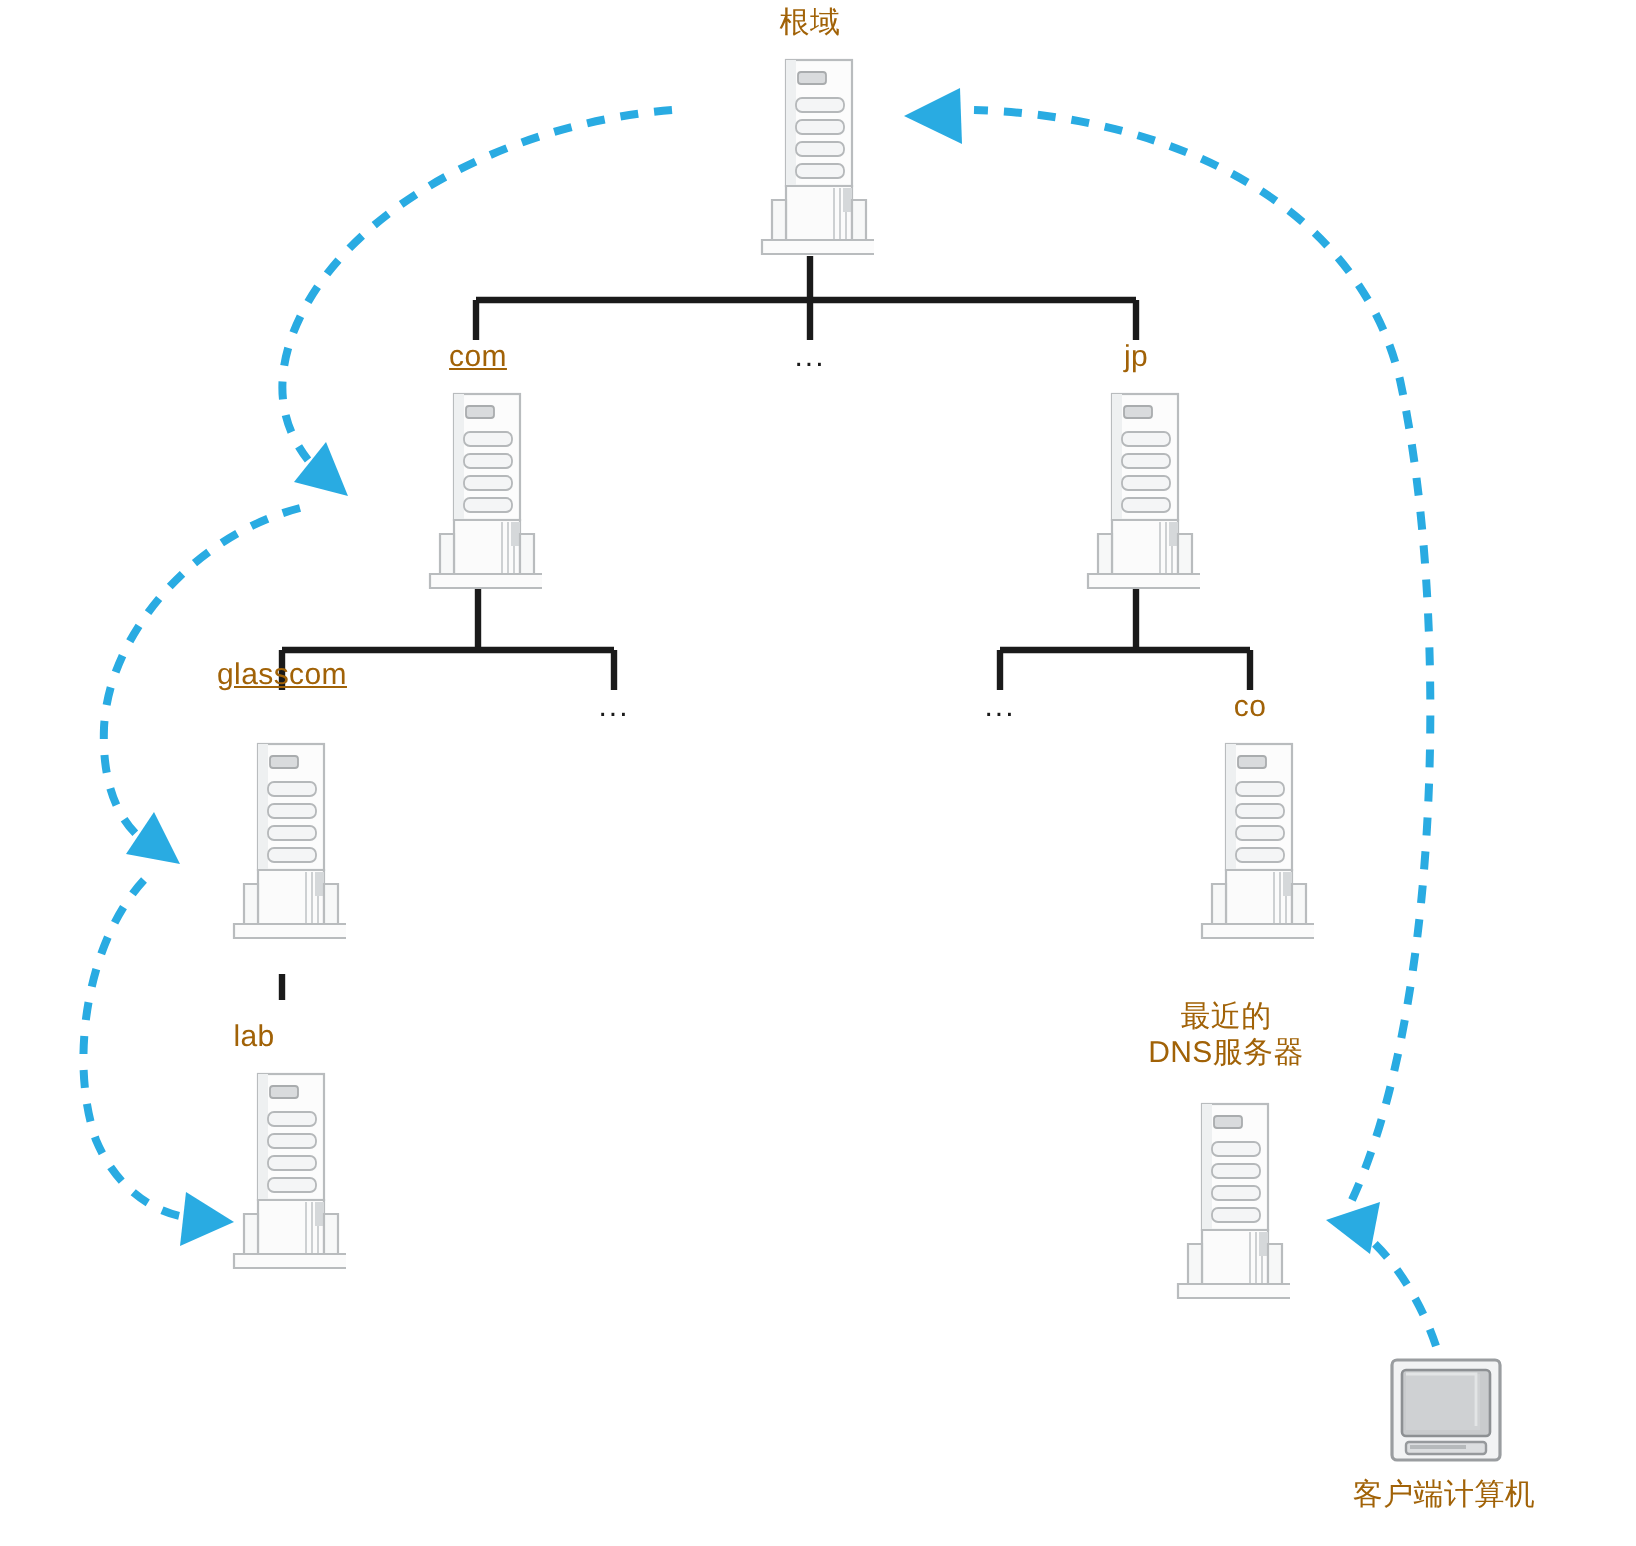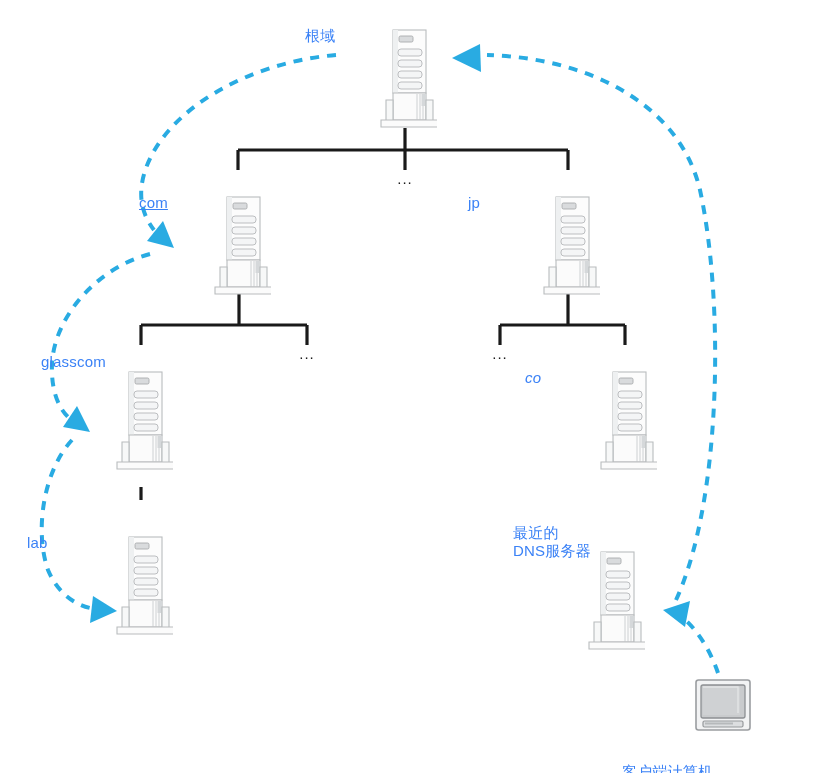--- a/index.html
+++ b/index.html
@@ -28,26 +28,26 @@
   #arrow-layer { z-index: 1; }
   #tree-layer  { z-index: 2; }
   #node-layer  { z-index: 3; }
 
   .node {
     position: absolute;
   }
   .node-label {
     position: absolute;
     width: 200px;
+    text-align: center;
     font-size: 15px;
-    color: #3b82f6;
+    color: #a16207;
     line-height: 17px;
     letter-spacing: 0.2px;
     white-space: pre-line;
-    margin-top: 24px;
   }
   .node-label.cjk {
     font-size: 15px;
     line-height: 18px;
   }
   .dots-label {
     position: absolute;
     width: 60px;
     text-align: center;
     font-size: 15px;
@@ -176,21 +176,21 @@
           <path d="M44 66 L44 92 M47 66 L47 92 M50 66 L50 92" stroke="#cdd0d2" stroke-width="1"></path>
           <rect x="48.5" y="66" width="4.5" height="12" fill="#d5d8da" stroke="none"></rect>
           <path d="M13 72 L20 72 L20 96 L13 96 Z" fill="#f7f8f8" stroke="#b9bcbe" stroke-width="1.1"></path>
           <path d="M53 72 L60 72 L60 96 L53 96 Z" fill="#f7f8f8" stroke="#b9bcbe" stroke-width="1.1"></path>
           <path d="M8 92 L65 92 L65 99 L8 99 Z" fill="#fbfbfb" stroke="#b9bcbe" stroke-width="1.1"></path>
         </g>
       </svg>
     </div>
 
     <div class="node" style="left:0;top:0;">
-      <div class="node-label" style="left:41px;top:329px;">glasscom</div>
+      <div class="node-label" style="left:41px;top:329px;text-decoration:underline;">glasscom</div>
       <svg class="server-icon" style="left:109px;top:370px;" width="64" height="100" viewBox="0 0 64 100">
         <g>
           <rect x="20" y="2" width="33" height="63" fill="#fcfcfc" stroke="#b9bcbe" stroke-width="1.1"></rect>
           <rect x="20" y="2" width="5" height="63" fill="#eef0f1" stroke="none"></rect>
           <rect x="26" y="8" width="14" height="6" rx="1.5" fill="#d9dbdd" stroke="#a9acae" stroke-width="0.9"></rect>
           <rect x="25" y="21" width="24" height="7" rx="3" fill="#f4f5f6" stroke="#b5b8ba" stroke-width="0.9"></rect>
           <rect x="25" y="32" width="24" height="7" rx="3" fill="#f4f5f6" stroke="#b5b8ba" stroke-width="0.9"></rect>
           <rect x="25" y="43" width="24" height="7" rx="3" fill="#f4f5f6" stroke="#b5b8ba" stroke-width="0.9"></rect>
           <rect x="25" y="54" width="24" height="7" rx="3" fill="#f4f5f6" stroke="#b5b8ba" stroke-width="0.9"></rect>
           <path d="M20 65 L53 65 L53 92 L20 92 Z" fill="#fbfbfb" stroke="#b9bcbe" stroke-width="1.1"></path>
@@ -201,21 +201,21 @@
           <path d="M8 92 L65 92 L65 99 L8 99 Z" fill="#fbfbfb" stroke="#b9bcbe" stroke-width="1.1"></path>
         </g>
       </svg>
     </div>
 
     <div class="dots-label" style="left:277px;top:345px;">...</div>
 
     <div class="dots-label" style="left:470px;top:345px;">...</div>
 
     <div class="node" style="left:0;top:0;">
-      <div class="node-label" style="left:525px;top:345px;font-style:italic;">co</div>
+      <div class="node-label" style="left:525px;top:345px;">co</div>
       <svg class="server-icon" style="left:593px;top:370px;" width="64" height="100" viewBox="0 0 64 100">
         <g>
           <rect x="20" y="2" width="33" height="63" fill="#fcfcfc" stroke="#b9bcbe" stroke-width="1.1"></rect>
           <rect x="20" y="2" width="5" height="63" fill="#eef0f1" stroke="none"></rect>
           <rect x="26" y="8" width="14" height="6" rx="1.5" fill="#d9dbdd" stroke="#a9acae" stroke-width="0.9"></rect>
           <rect x="25" y="21" width="24" height="7" rx="3" fill="#f4f5f6" stroke="#b5b8ba" stroke-width="0.9"></rect>
           <rect x="25" y="32" width="24" height="7" rx="3" fill="#f4f5f6" stroke="#b5b8ba" stroke-width="0.9"></rect>
           <rect x="25" y="43" width="24" height="7" rx="3" fill="#f4f5f6" stroke="#b5b8ba" stroke-width="0.9"></rect>
           <rect x="25" y="54" width="24" height="7" rx="3" fill="#f4f5f6" stroke="#b5b8ba" stroke-width="0.9"></rect>
           <path d="M20 65 L53 65 L53 92 L20 92 Z" fill="#fbfbfb" stroke="#b9bcbe" stroke-width="1.1"></path>

